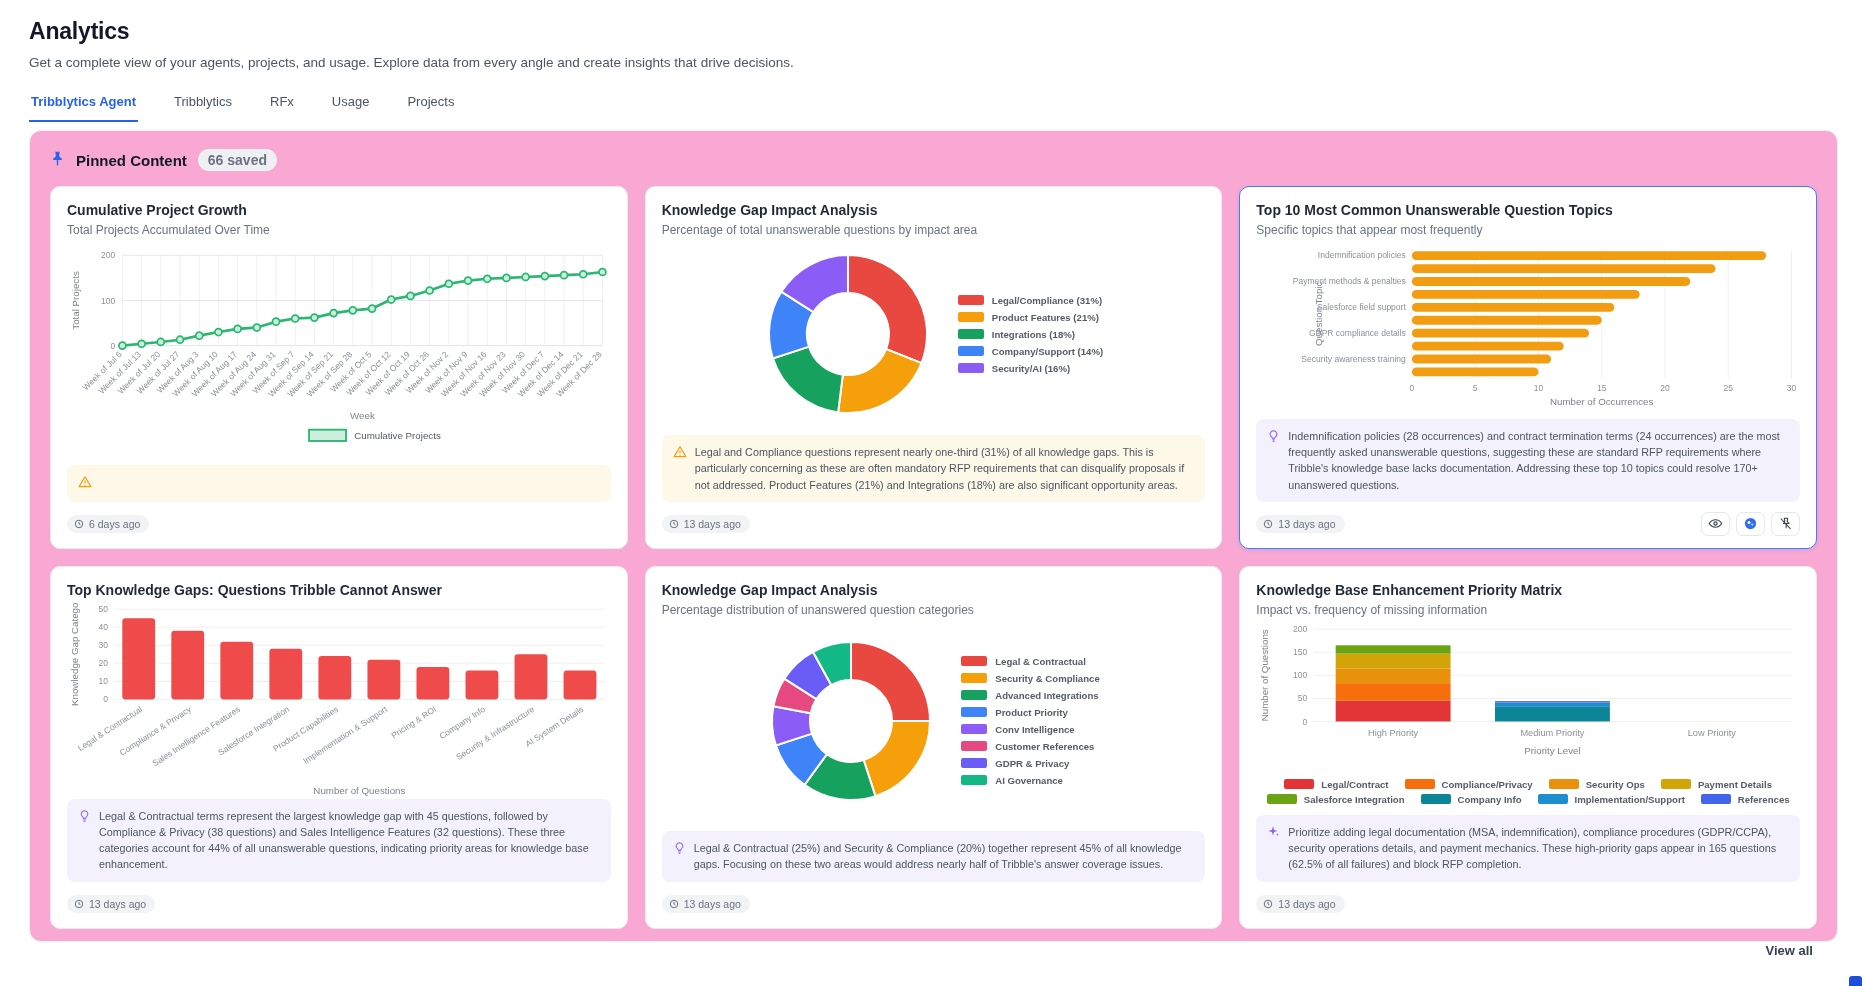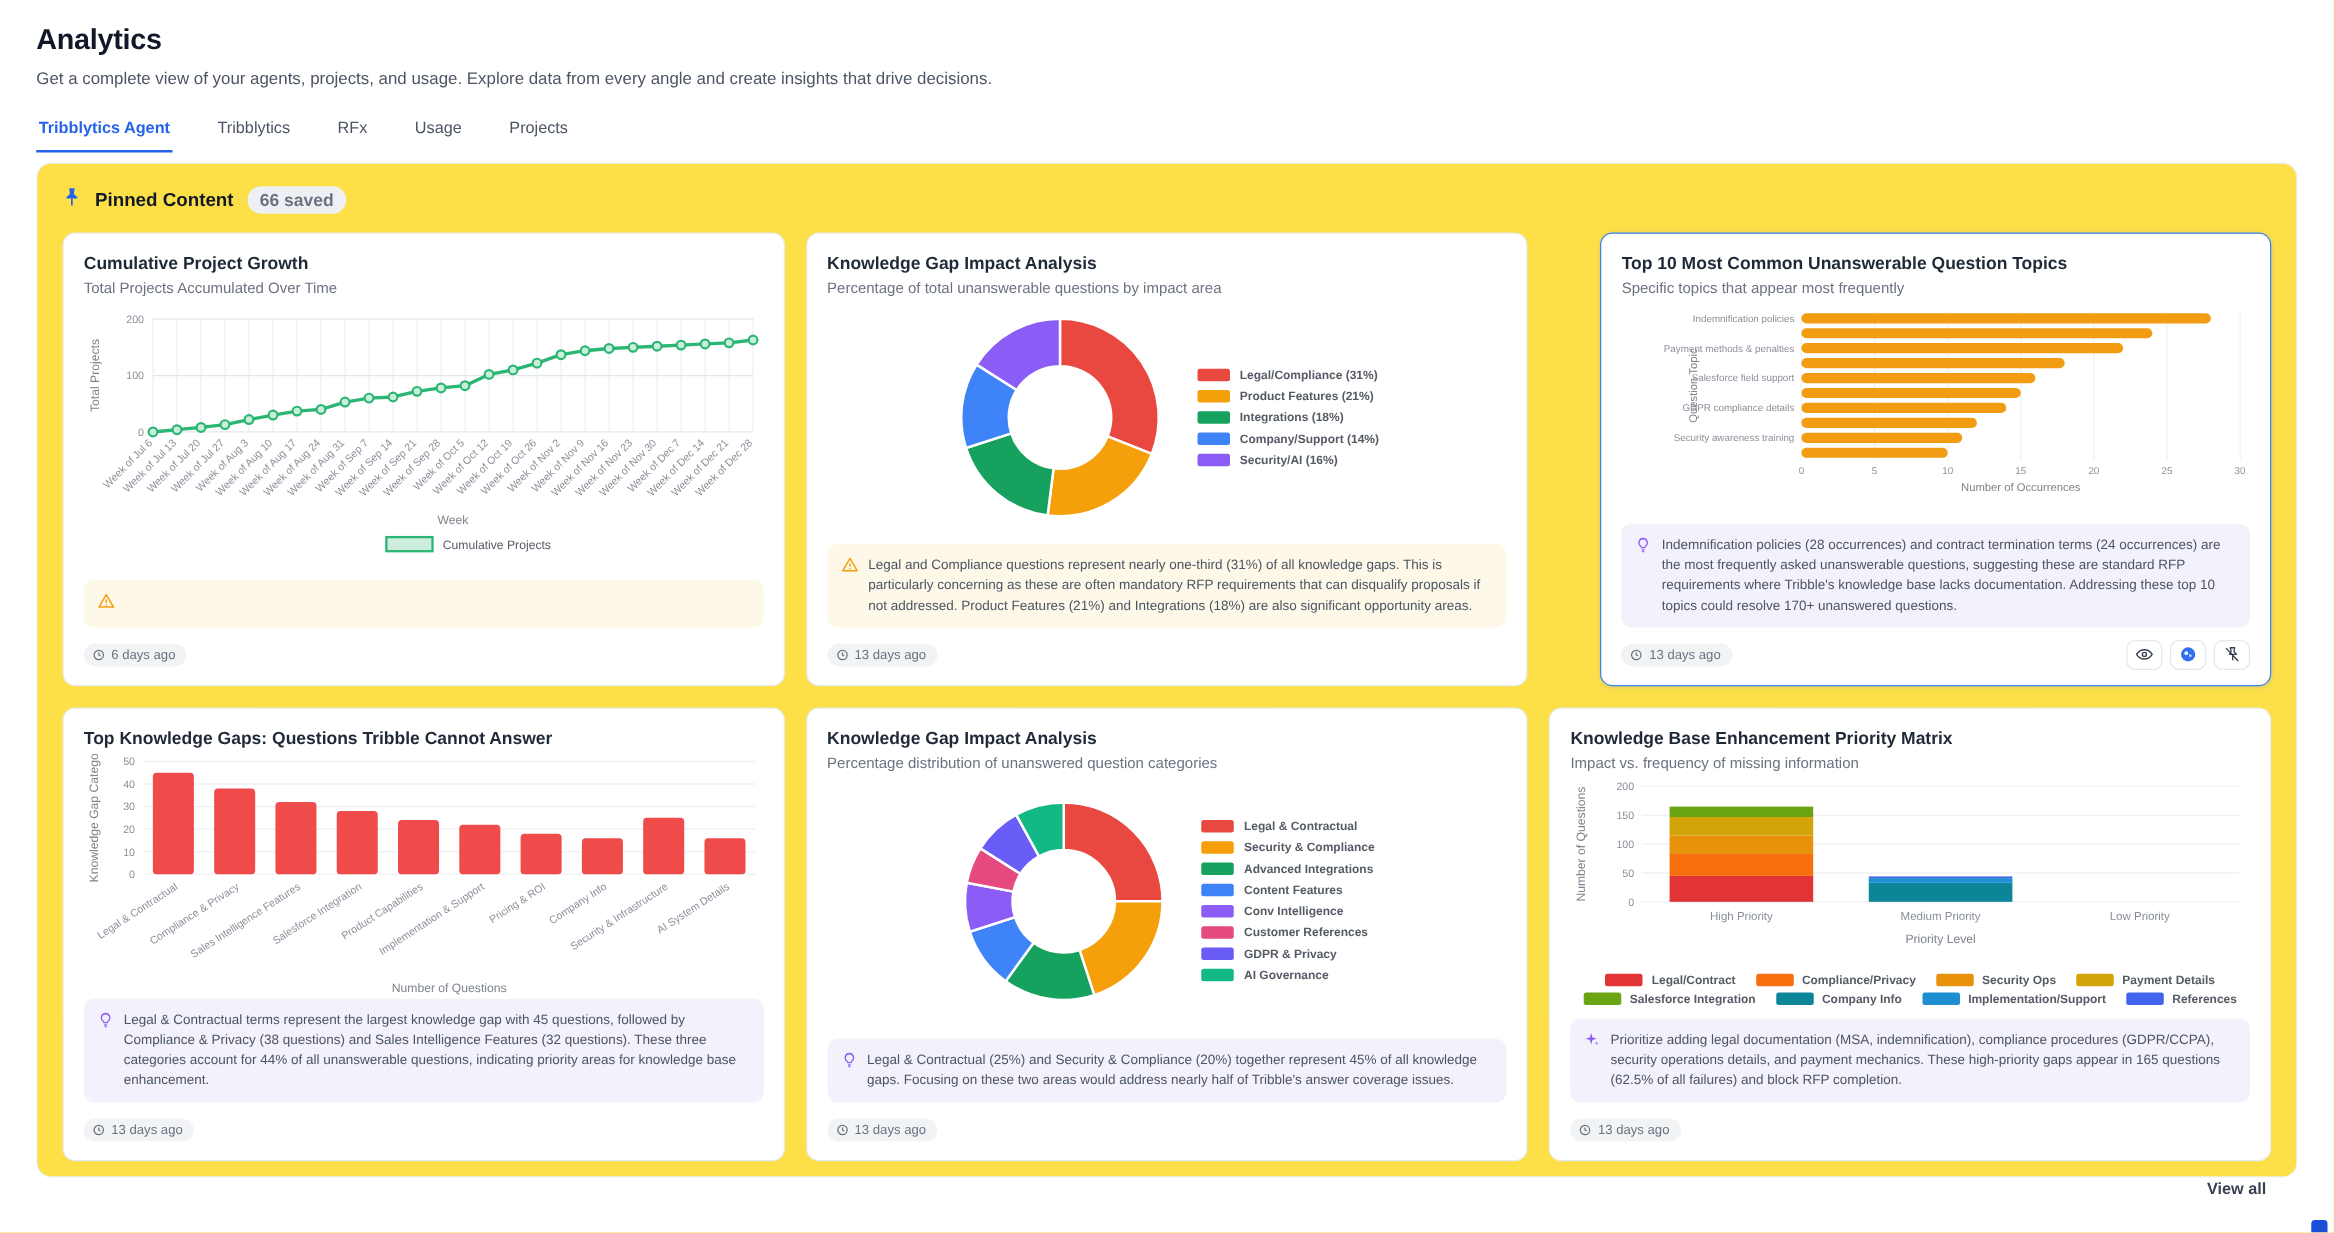--- a/index.html
+++ b/index.html
@@ -8,27 +8,27 @@
     width:1867px; height:986px; overflow:hidden; position:relative;
     background:#ffffff; color:#111827;
     font-family:"Liberation Sans","DejaVu Sans",sans-serif;
   }
   .page { padding:10px 29px 0; }
   .page-title { font-size:23px; font-weight:700; color:#111827; margin:8px 0 10px; letter-spacing:-.2px; }
   .page-sub { font-size:13.5px; color:#4b5563; margin:0 0 20px; }
   .tabs { display:flex; gap:34px; }
   .tab { font-size:13px; color:#4b5563; padding:4px 2px 11px; cursor:pointer; border-bottom:2.5px solid transparent; }
   .tab.active { color:#2563eb; font-weight:700; border-bottom-color:#2563eb; }
-  .panel { margin-top:8px; background:#fde047; border:1px solid #edf0f4; border-radius:12px; padding:18px 20px 12px; height:812px; }
+  .panel { margin-top:8px; background:#f9a8d4; border:1px solid #edf0f4; border-radius:12px; padding:18px 20px 12px; height:812px; }
   .panel-header { display:flex; align-items:center; gap:11px; }
   .panel-title { font-size:15px; font-weight:700; color:#111827; }
   .badge { background:#eef0f3; color:#6b7280; font-size:14px; font-weight:600; padding:3px 10px; border-radius:999px; }
   .grid { display:grid; grid-template-columns:repeat(3,1fr); gap:17px; margin-top:15px; }
   .card { background:#fff; border:1px solid #e7eaee; border-radius:10px; padding:13px 16px 12px; display:flex; flex-direction:column; }
-  .card.selected { border:1.5px solid #3b82f6; box-shadow:0 1px 4px rgba(59,130,246,.18);margin-left:41px; }
+  .card.selected { border:1.5px solid #3b82f6; box-shadow:0 1px 4px rgba(59,130,246,.18); }
   .card-title { font-size:14px; font-weight:700; color:#1f2937; margin:2px 0 5px; }
   .card-sub { font-size:12px; color:#6b7280; margin:0 0 6px; }
   .chart { width:100%; }
   .chart svg { display:block; width:100%; }
   .chart.donut { display:flex; align-items:center; justify-content:center; gap:26px; }
   .ax { font-size:8.3px; fill:#8a909a; }
   .ax-title { font-size:9.5px; fill:#7d838c; }
   .ax-leg { font-size:9.5px; fill:#555b64; }
   .cat { font-size:9px; fill:#8a909a; }
   .leg { display:flex; flex-direction:column; gap:6px; }
@@ -414,21 +414,21 @@
               <div class="leg-item">
                 <span class="sw" style="background: rgb(245, 160, 11);"></span>
                 <span>Security &amp; Compliance</span>
               </div>
               <div class="leg-item">
                 <span class="sw" style="background: rgb(23, 161, 94);"></span>
                 <span>Advanced Integrations</span>
               </div>
               <div class="leg-item">
                 <span class="sw" style="background: rgb(63, 131, 248);"></span>
-                <span>Content Features</span>
+                <span>Product Priority</span>
               </div>
               <div class="leg-item">
                 <span class="sw" style="background: rgb(139, 92, 246);"></span>
                 <span>Conv Intelligence</span>
               </div>
               <div class="leg-item">
                 <span class="sw" style="background: rgb(230, 73, 128);"></span>
                 <span>Customer References</span>
               </div>
               <div class="leg-item">

